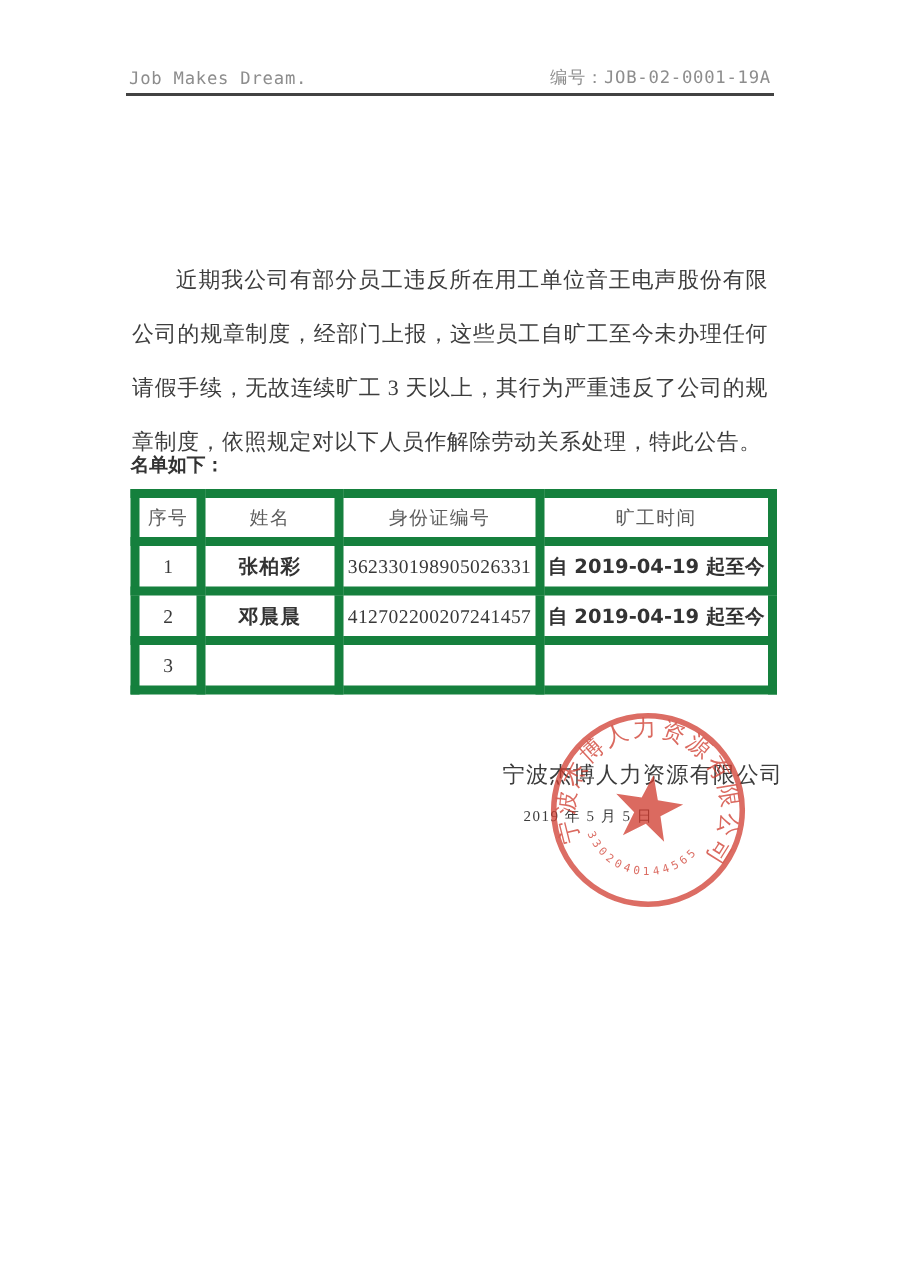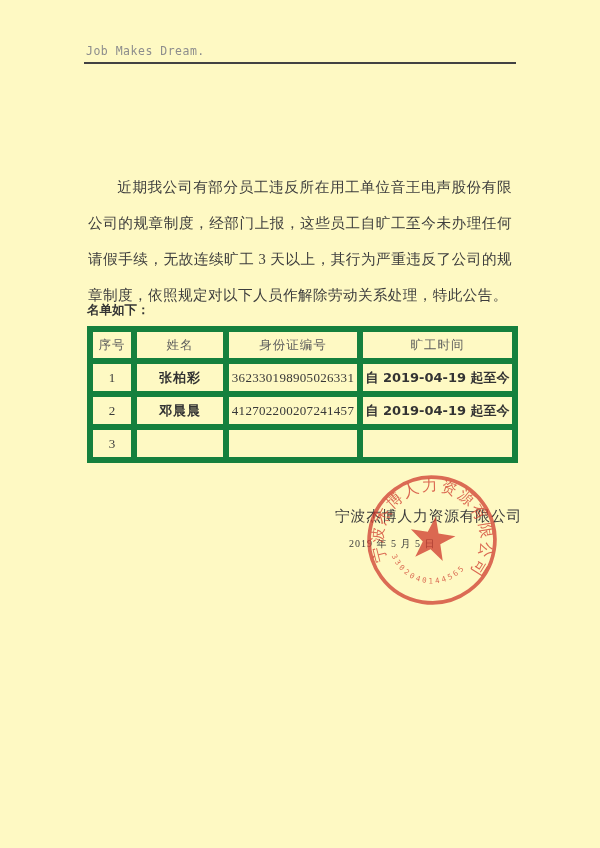--- a/index.html
+++ b/index.html
@@ -1,20 +1,20 @@
 <!DOCTYPE html>
 <html><head>
 <meta charset="utf-8">
 <style>
   html,body{margin:0;padding:0;background:#e8e8e8;}
   .page{
     position:relative;
     width:600px;height:848px;
     margin:0 auto;
-    background:#fef9c3;
+    background:#ffffff;
     overflow:hidden;
     font-family:"Liberation Serif","DejaVu Serif",serif;
     color:#3d3d3d;
   }
   
   .header{
     position:absolute;top:44px;left:86px;right:86px;
     display:flex;justify-content:space-between;align-items:flex-end;
     font-family:"DejaVu Sans Mono","Liberation Mono",monospace;
     font-size:11.5px;color:#8d8d8d;letter-spacing:0.5px;
@@ -88,20 +88,21 @@
     pointer-events:none;
   }
 </style>
 </head>
 <body>
 
 <div class="page">
 
   <div class="header">
     <span>Job Makes Dream.</span>
+    <span>编号：JOB-02-0001-19A</span>
   </div>
   <div class="header-line"></div>
 
 
   <div class="body-paragraph">近期我公司有部分员工违反所在用工单位音王电声股份有限公司的规章制度，经部门上报，这些员工自旷工至今未办理任何请假手续，无故连续旷工 3 天以上，其行为严重违反了公司的规章制度，依照规定对以下人员作解除劳动关系处理，特此公告。</div>
   <div class="list-label">名单如下：</div>
 
   <table class="roster-table">
     <colgroup>
       <col style="width:44px">

